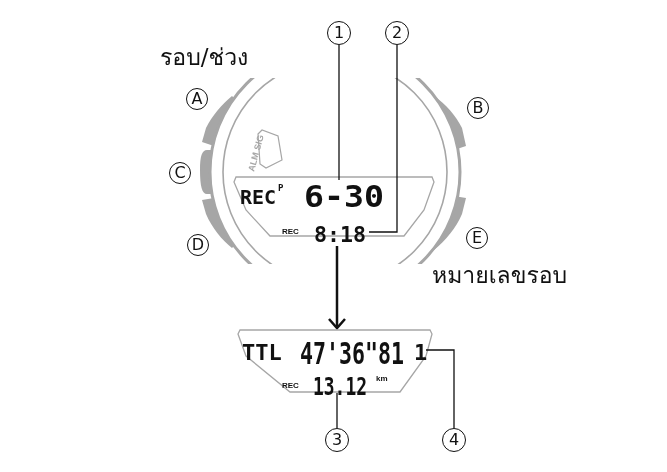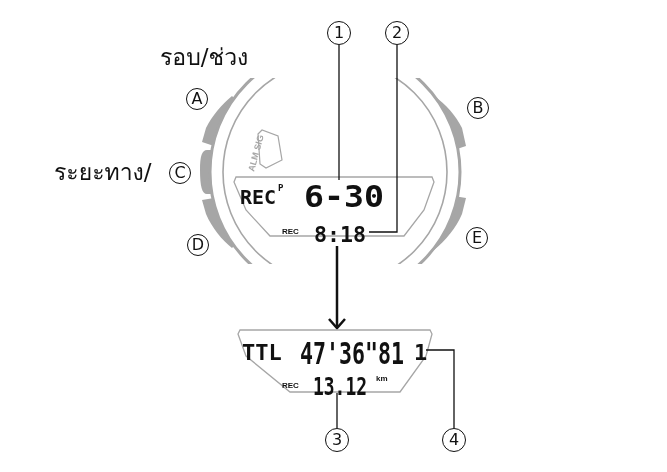--- a/index.html
+++ b/index.html
@@ -75,14 +75,14 @@
   <div class="callout" style="left:325px;top:428px">3</div>
   <div class="callout" style="left:442px;top:428px">4</div>
 
   <div class="btn-label" style="left:186px;top:88px">A</div>
   <div class="btn-label" style="left:467px;top:97px">B</div>
   <div class="btn-label" style="left:169px;top:162px">C</div>
   <div class="btn-label" style="left:187px;top:234px">D</div>
   <div class="btn-label" style="left:466px;top:227px">E</div>
 
   <div class="thai" style="left:160px;top:46px">รอบ/ช่วง</div>
-  <div class="thai" style="left:54px;top:161px">ระยะทาง/</div>
+  <div class="thai" style="left:432px;top:264px">หมายเลขรอบ</div>
 </div>
 
 </body></html>

